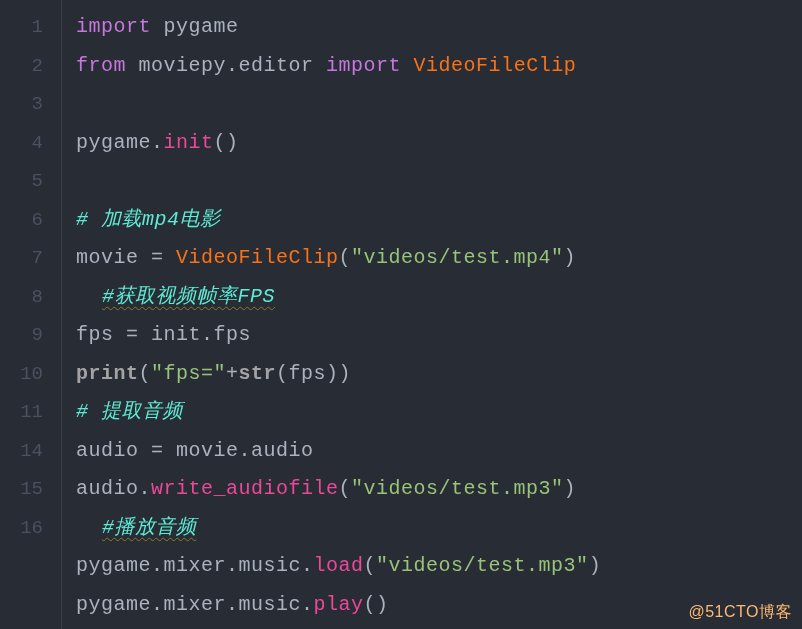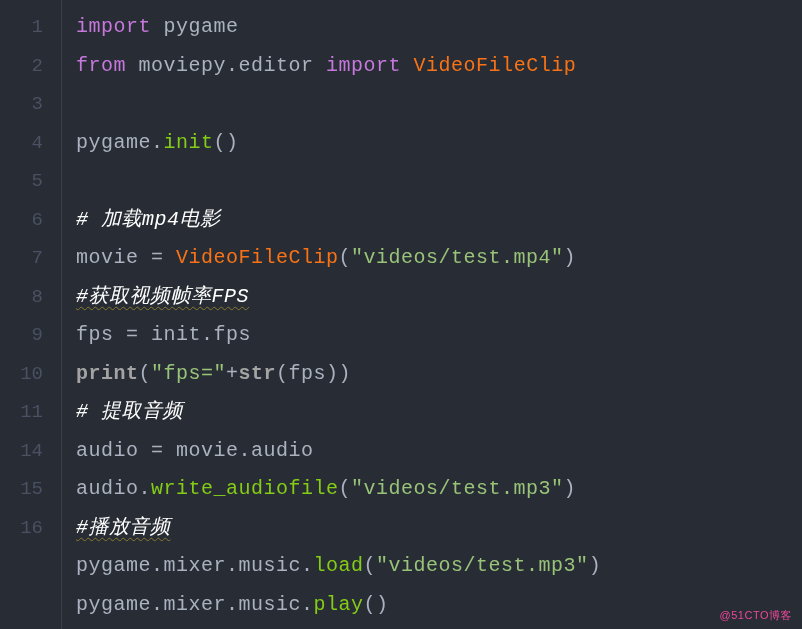--- a/index.html
+++ b/index.html
@@ -40,40 +40,41 @@
   .code-line {
     height: 38.5px;
     line-height: 38.5px;
     white-space: pre;
     color: #abb2bf;
     letter-spacing: 0.5px;
   }
   .tok-keyword { color: #c678dd; }
   .tok-module  { color: #abb2bf; }
   .tok-class   { color: #f97316; }
-  .tok-func    { color: #84cc16; text-align: center; }
+  .tok-func    { color: #ec4899; text-align: center; }
   .tok-string  { color: #98c379; }
-  .tok-comment { color: #ffffff; font-style: italic; }
+  .tok-comment { color: #5eead4; font-style: italic; }
   .tok-builtin { color: #a3a3a3; font-weight: bold; }
   .tok-op      { color: #abb2bf; }
   .tok-punct   { color: #abb2bf; }
   .tok-default { color: #abb2bf; }
   .squiggle {
     text-decoration-line: underline;
     text-decoration-style: wavy;
     text-decoration-color: #8a7a2f;
     text-decoration-thickness: 1px;
     text-underline-offset: 4px;
+    margin-left: 26px;
   }
   .watermark {
     position: absolute;
     right: 10px;
     bottom: 6px;
-    color: #ec4899;
-    font-size: 11px;
+    color: #fdba74;
+    font-size: 16px;
     font-family: sans-serif;
     letter-spacing: 0.5px;
   }
 </style>
 </head>
 <body>
 
 <div class="editor">
   <div class="gutter" id="gutter">
       <div class="line-number">1</div>

